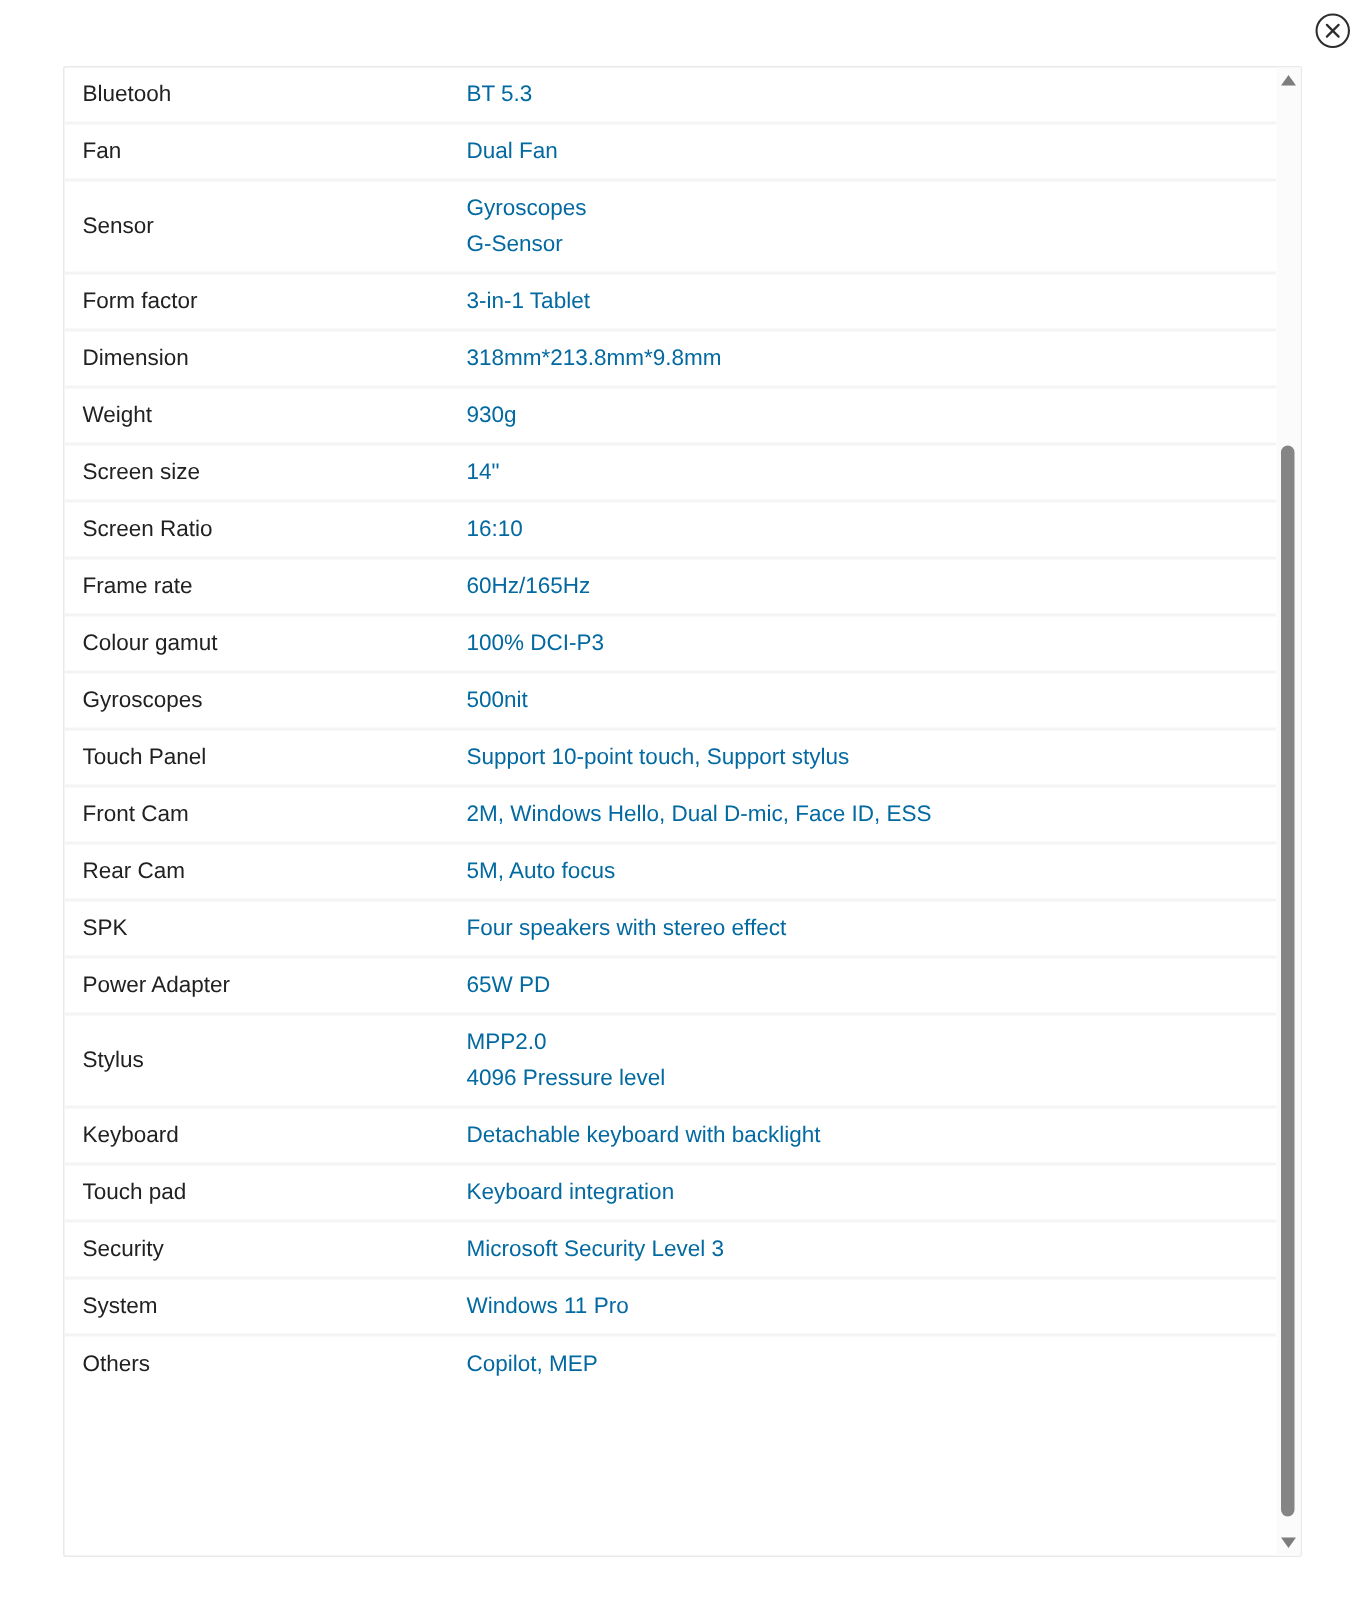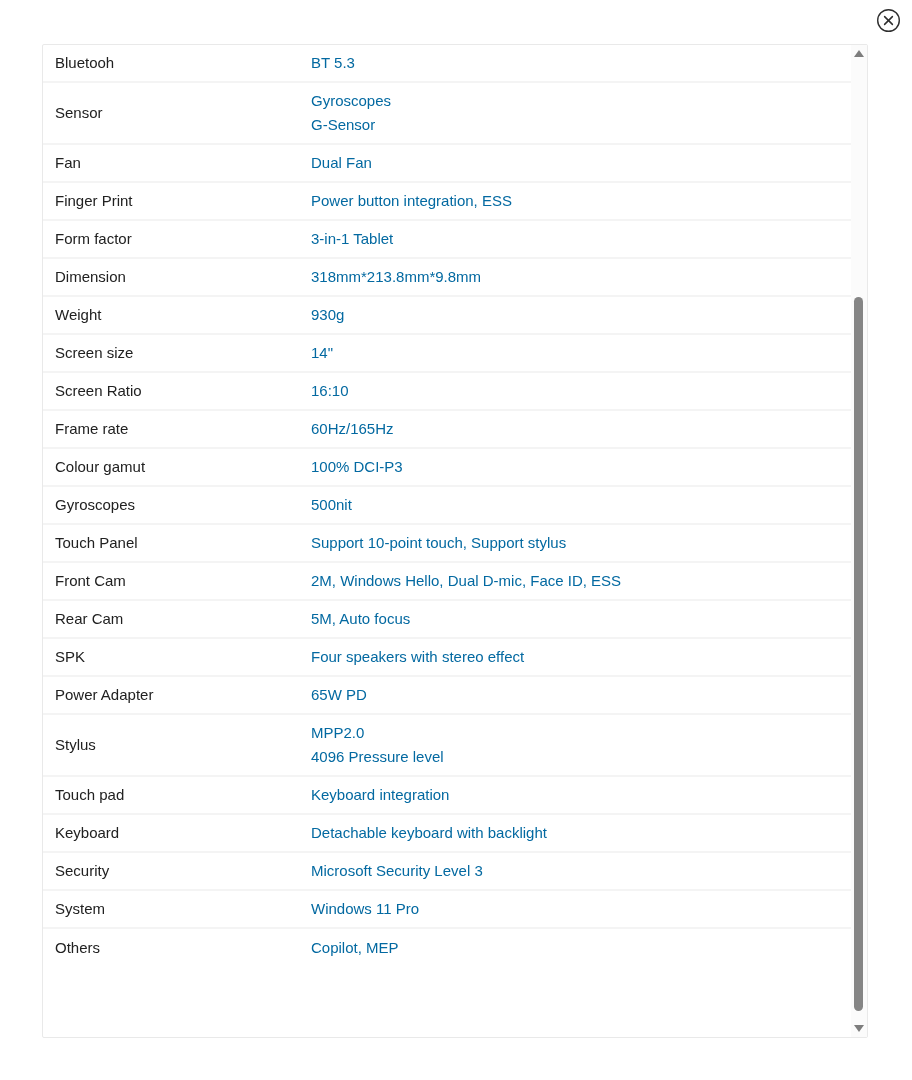--- a/index.html
+++ b/index.html
@@ -109,34 +109,30 @@
 </button>
 
 <div class="spec-panel">
   <div class="spec-rows" id="rows-container">
   <div class="spec-row">
     <div class="spec-label">Bluetooh</div>
     <div class="spec-value">BT 5.3</div>
   </div>
 
   <div class="spec-row">
+    <div class="spec-label">Fan</div>
+    <div class="spec-value">Dual Fan</div>
+  </div>
+
+  <div class="spec-row">
     <div class="spec-label">Sensor</div>
     <div class="spec-value">Gyroscopes
 G-Sensor</div>
   </div>
 
-  <div class="spec-row">
-    <div class="spec-label">Fan</div>
-    <div class="spec-value">Dual Fan</div>
-  </div>
-
-  <div class="spec-row">
-    <div class="spec-label">Finger Print</div>
-    <div class="spec-value">Power button integration, ESS</div>
-  </div>
 
   <div class="spec-row">
     <div class="spec-label">Form factor</div>
     <div class="spec-value">3-in-1 Tablet</div>
   </div>
 
   <div class="spec-row">
     <div class="spec-label">Dimension</div>
     <div class="spec-value">318mm*213.8mm*9.8mm</div>
   </div>
@@ -198,27 +194,27 @@
     <div class="spec-value">65W PD</div>
   </div>
 
   <div class="spec-row">
     <div class="spec-label">Stylus</div>
     <div class="spec-value">MPP2.0
 4096 Pressure level</div>
   </div>
 
   <div class="spec-row">
+    <div class="spec-label">Keyboard</div>
+    <div class="spec-value">Detachable keyboard with backlight</div>
+  </div>
+
+  <div class="spec-row">
     <div class="spec-label">Touch pad</div>
     <div class="spec-value">Keyboard integration</div>
-  </div>
-
-  <div class="spec-row">
-    <div class="spec-label">Keyboard</div>
-    <div class="spec-value">Detachable keyboard with backlight</div>
   </div>
 
   <div class="spec-row">
     <div class="spec-label">Security</div>
     <div class="spec-value">Microsoft Security Level 3</div>
   </div>
 
   <div class="spec-row">
     <div class="spec-label">System</div>
     <div class="spec-value">Windows 11 Pro</div>

